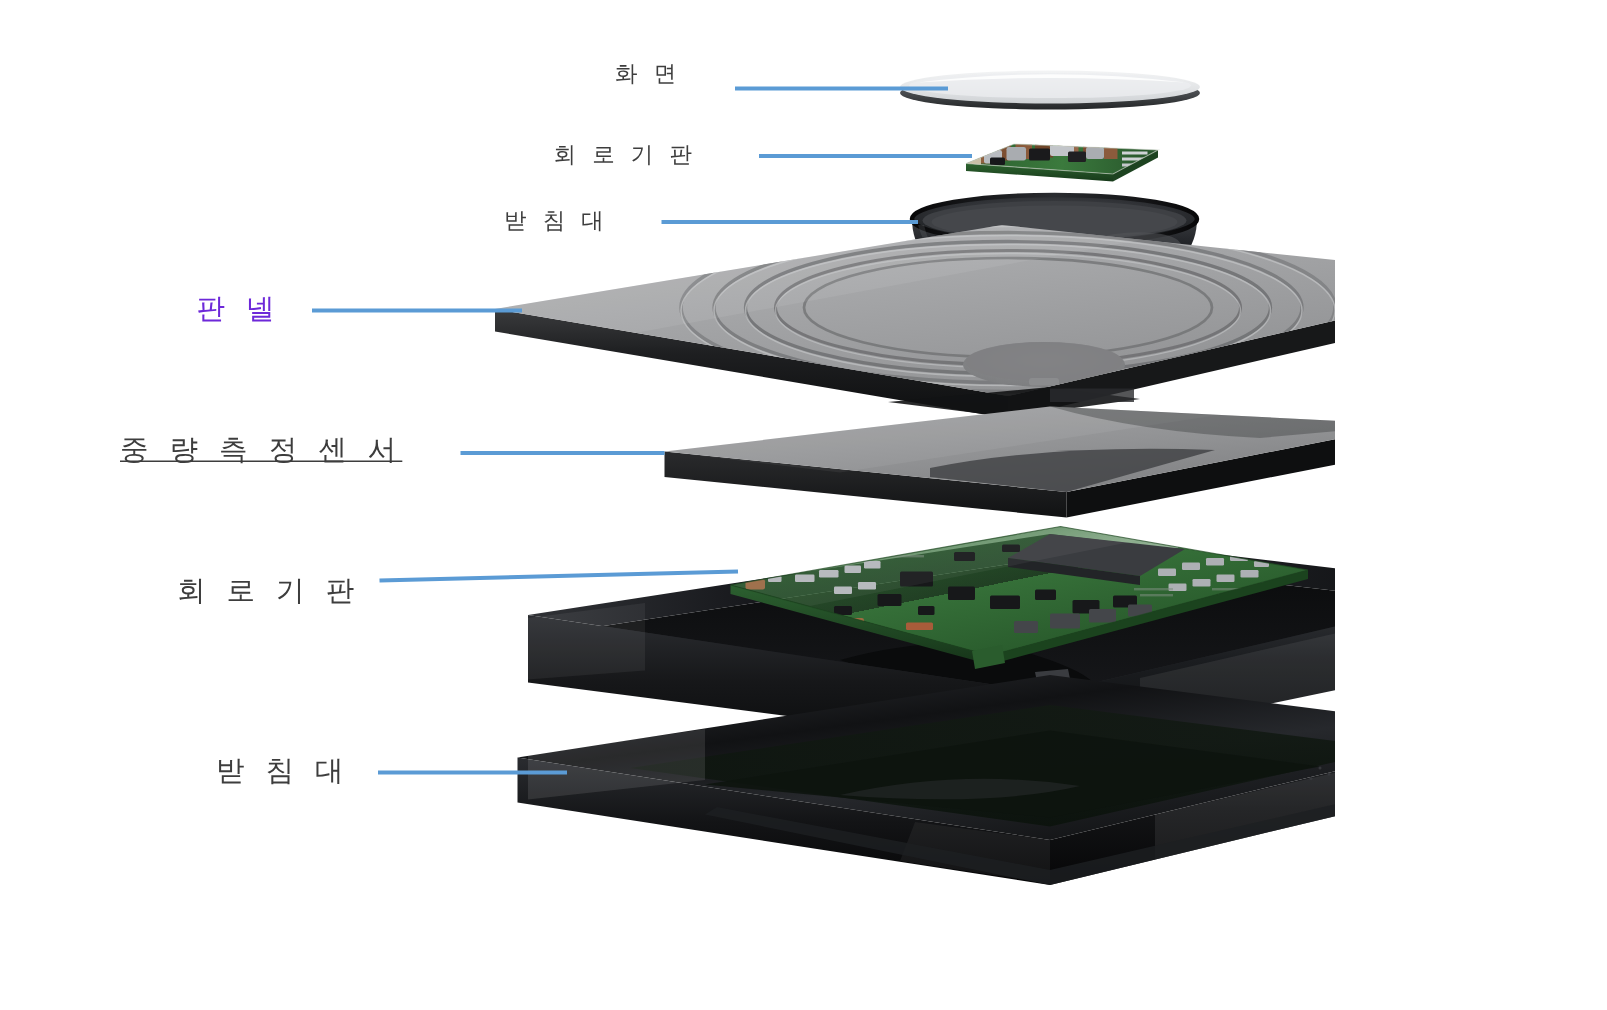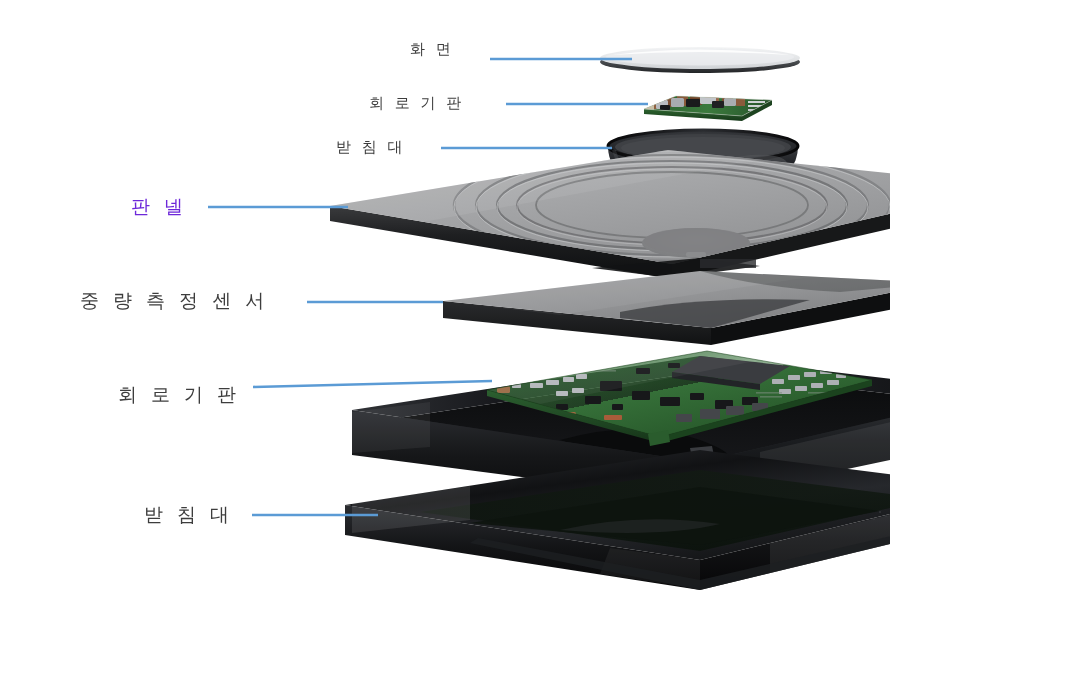--- a/index.html
+++ b/index.html
@@ -426,18 +426,18 @@
         <line x1="253" y1="387" x2="492" y2="381" stroke="#5b9bd5" stroke-width="2.6" stroke-linecap="butt"></line>
         <line x1="252" y1="515" x2="378" y2="515" stroke="#5b9bd5" stroke-width="2.6" stroke-linecap="butt"></line>
       </g>
   </svg>
 
   <div id="callout-layer">
       <div class="callout-label small" style="left: 410px; top: 42px; color: rgb(61, 61, 61);">화 면</div>
       <div class="callout-label small" style="left: 369px; top: 96px; color: rgb(61, 61, 61);">회 로 기 판</div>
       <div class="callout-label small" style="left: 336px; top: 140px; color: rgb(61, 61, 61);">받 침 대</div>
       <div class="callout-label" style="left: 131px; top: 197px; color: #6d28d9;">판 넬</div>
-      <div class="callout-label" style="left: 80px; top: 291px; color: rgb(61, 61, 61);">중 량  측 정  센 서</div>
+      <div class="callout-label" style="left: 80px; top: 291px; color: rgb(61, 61, 61); text-decoration: underline;">중 량  측 정  센 서</div>
       <div class="callout-label" style="left: 118px; top: 385px; color: rgb(61, 61, 61);">회 로 기 판</div>
       <div class="callout-label" style="left: 144px; top: 505px; color: rgb(61, 61, 61);">받 침 대</div>
     </div>
 
 </div>
 
 </body></html>

